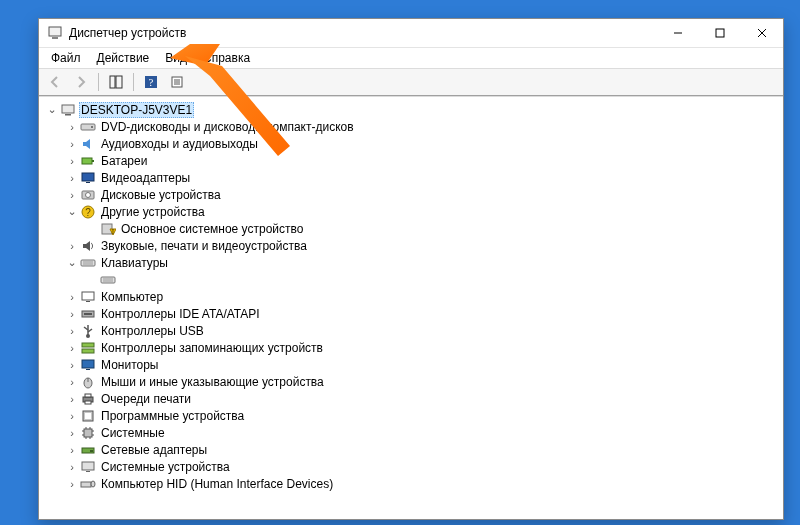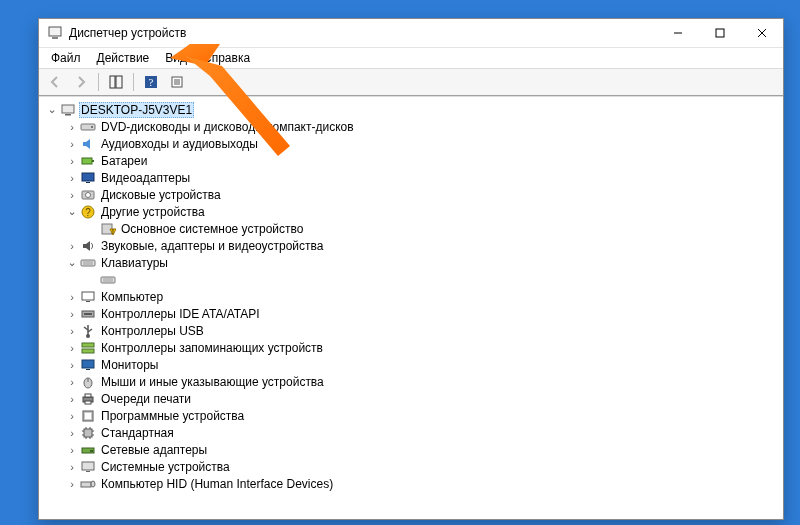--- a/index.html
+++ b/index.html
@@ -313,21 +313,21 @@
       </div>
 
       <div class="tree-row" style="padding-left:24px">
         <span class="expander">›</span>
         <span class="node-icon">
             <svg viewBox="0 0 16 16">
               <path d="M3 6v4h3l4 3V3L6 6H3z" fill="#555"></path>
               <path d="M11 5c2 1 2 5 0 6" fill="none" stroke="#555"></path>
             </svg>
           </span>
-        <span class="lbl">Звуковые, адаптеры и видеоустройства</span>
+        <span class="lbl">Звуковые, печати и видеоустройства</span>
       </div>
 
       <div class="tree-row" style="padding-left:24px">
         <span class="expander">⌄</span>
         <span class="node-icon">
             <svg viewBox="0 0 16 16">
               <rect x="1" y="5" width="14" height="6" rx="1" fill="#e0e0e0" stroke="#777"></rect>
               <line x1="3" y1="7" x2="13" y2="7" stroke="#999"></line>
               <line x1="3" y1="9" x2="13" y2="9" stroke="#999"></line>
             </svg>
@@ -444,21 +444,21 @@
               <line x1="2" y1="6" x2="4" y2="6" stroke="#555"></line>
               <line x1="2" y1="10" x2="4" y2="10" stroke="#555"></line>
               <line x1="12" y1="6" x2="14" y2="6" stroke="#555"></line>
               <line x1="12" y1="10" x2="14" y2="10" stroke="#555"></line>
               <line x1="6" y1="2" x2="6" y2="4" stroke="#555"></line>
               <line x1="10" y1="2" x2="10" y2="4" stroke="#555"></line>
               <line x1="6" y1="12" x2="6" y2="14" stroke="#555"></line>
               <line x1="10" y1="12" x2="10" y2="14" stroke="#555"></line>
             </svg>
           </span>
-        <span class="lbl">Стандартная</span>
+        <span class="lbl">Системные</span>
       </div>
 
       <div class="tree-row" style="padding-left:24px">
         <span class="expander">›</span>
         <span class="node-icon">
             <svg viewBox="0 0 16 16">
               <rect x="2" y="6" width="12" height="5" fill="#6fa843" stroke="#3a5f22"></rect>
               <rect x="10" y="8" width="3" height="2" fill="#3a5f22"></rect>
             </svg>
           </span>

